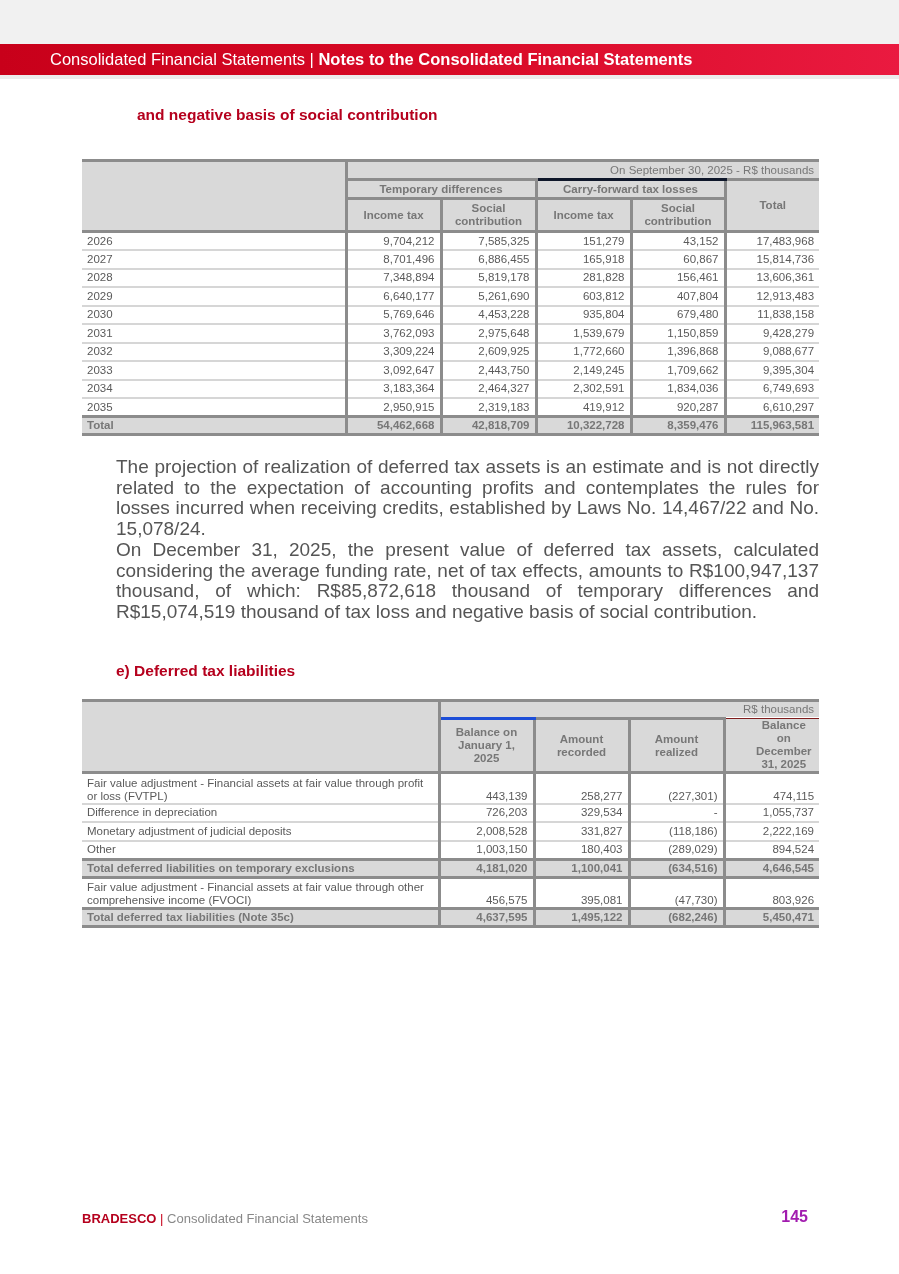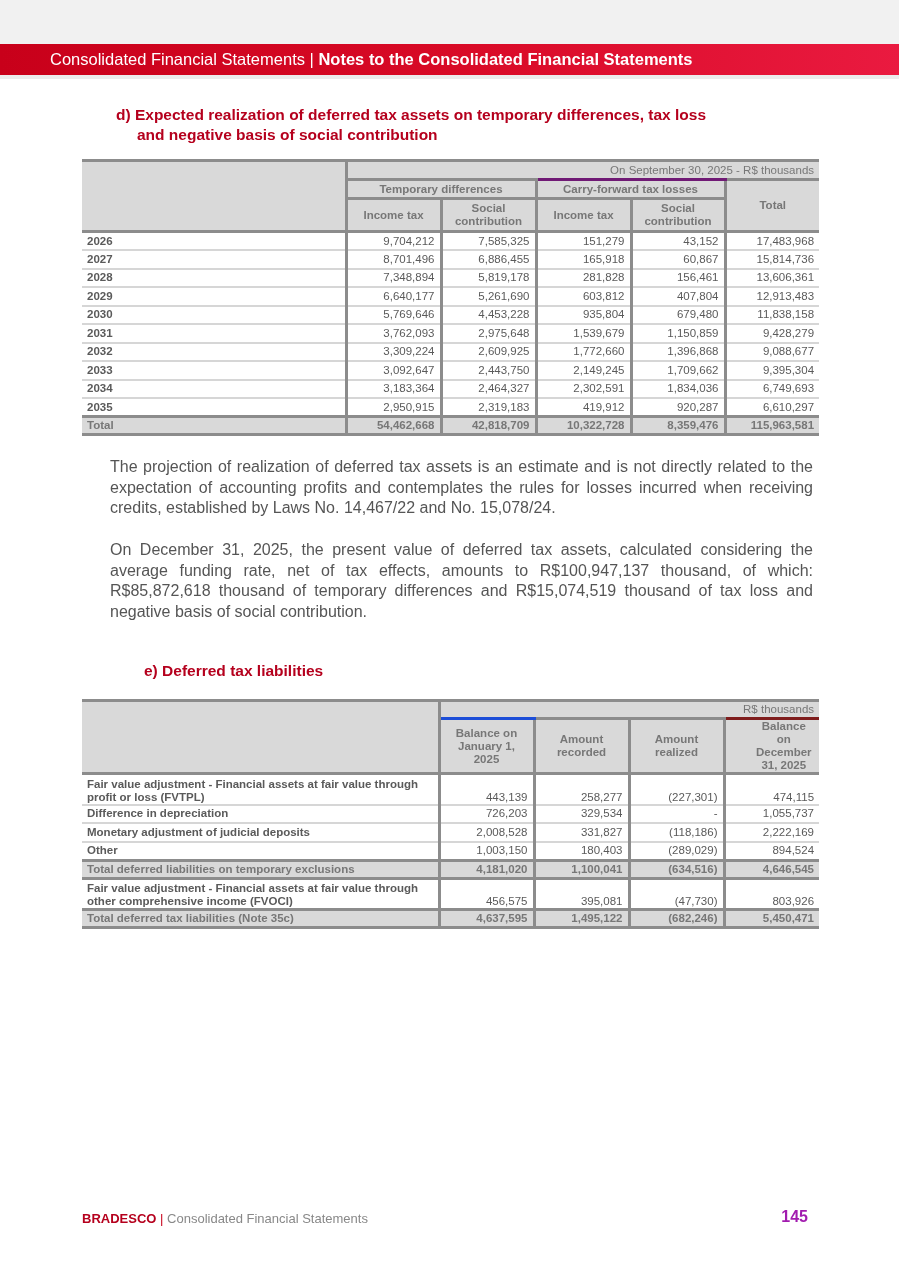--- a/index.html
+++ b/index.html
@@ -38,31 +38,31 @@
   table.fin td, table.fin th { padding: 0 5px; overflow: hidden; white-space: nowrap; }
   table.fin thead th {
     background: #d9d9d9; color: #777; font-weight: bold; text-align: center;
     font-size: 11.5px; line-height: 13px;
   }
   table.fin thead tr:first-child th { border-top: 3px solid #8c8c8c; }
   table.fin th.units { font-weight: normal; text-align: right; color: #777; }
   table.fin .vl { border-left: 3px solid #8c8c8c; }
   table.fin .hb { border-bottom: 3px solid #8c8c8c; }
   table.fin tbody td { border-bottom: 2px solid #d6d6d6; text-align: right; line-height: 15px; }
-  table.fin tbody td.lbl { text-align: left; font-weight: bold; }
+  table.fin tbody td.lbl { text-align: left; }
   table.fin tbody tr.total td {
     background: #d9d9d9; font-weight: bold; color: #777;
     border-top: 3px solid #8c8c8c; border-bottom: 3px solid #8c8c8c;
   }
   table.fin tbody tr.wrap td { white-space: normal; line-height: 13px; vertical-align: bottom; }
 
   .para {
-    position: absolute; left: 110px; width: 703px;
-    font-family: "Liberation Sans", sans-serif;
-    font-size: 16px; line-height: 20.5px; color: #555;
+    position: absolute; left: 116px; width: 703px;
+    font-family: "Liberation Sans", sans-serif;
+    font-size: 19px; line-height: 20.5px; color: #555;
     text-align: justify;
   }
 
   .footer-brand {
     position: absolute; left: 82px; top: 1211px;
     font-family: "Liberation Sans", sans-serif; font-size: 13px;
   }
   .footer-brand .brand { color: #b5001d; font-weight: bold; }
   .footer-brand .bar { color: #c8001a; }
   .footer-brand .doc { color: #888; }
@@ -77,41 +77,40 @@
 
 <div class="topbar"></div>
 <div class="banner">
   <div class="inner">
     <span>Consolidated Financial Statements</span><span class="sep"> | </span><b>Notes to the Consolidated Financial Statements</b>
   </div>
 </div>
 <div class="banner-shadow"></div>
 
 <div class="section-title" style="top:105px;">
-  <span>d) Expected realization of deferred tax assets on temporary differences, tax loss</span>
   <span class="cont">and negative basis of social contribution</span>
 </div>
 
 <table class="fin" style="top:159px;">
   <colgroup>
     <col style="width:264px">
       <col style="width:95px">
       <col style="width:95px">
       <col style="width:95px">
       <col style="width:94px">
       <col style="width:94px">
   </colgroup>
   <thead>
     <tr style="height:19px;padding-left:22px;">
       <th rowspan="3" class="hb"></th>
       <th colspan="5" class="units vl">On September 30, 2025 - R$ thousands</th>
     </tr>
     <tr style="height:19px;">
       <th colspan="2" class="vl" style="border-top:3px solid #8c8c8c;margin-top:35px;">Temporary differences</th>
-      <th colspan="2" class="vl" style="border-top:3px solid #701a75;">Carry-forward tax losses</th>
+      <th colspan="2" class="vl" style="border-top:3px solid #0f172a;">Carry-forward tax losses</th>
       <th rowspan="2" class="vl hb" style="border-top:3px solid #8c8c8c;">Total</th>
     </tr>
     <tr style="height:33px;">
       <th class="vl hb" style="border-top:3px solid #8c8c8c;">Income tax</th>
       <th class="vl hb" style="border-top:3px solid #8c8c8c;white-space:normal;">Social contribution</th>
       <th class="vl hb" style="border-top:3px solid #8c8c8c;">Income tax</th>
       <th class="vl hb" style="border-top:3px solid #8c8c8c;white-space:normal;">Social contribution</th>
     </tr>
   </thead>
   <tbody id="tbody-d">
@@ -202,40 +201,40 @@
         <td class="vl">10,322,728</td>
         <td class="vl">8,359,476</td>
         <td class="vl">115,963,581</td>
       </tr>
     </tbody>
 </table>
 
 <p class="para" style="top:457px;margin:0;">The projection of realization of deferred tax assets is an estimate and is not directly related to the expectation of accounting profits and contemplates the rules for losses incurred when receiving credits, established by Laws No. 14,467/22 and No. 15,078/24.</p>
 <p class="para" style="top:540px;margin:0;">On December 31, 2025, the present value of deferred tax assets, calculated considering the average funding rate, net of tax effects, amounts to R$100,947,137 thousand, of which: R$85,872,618 thousand of temporary differences and R$15,074,519 thousand of tax loss and negative basis of social contribution.</p>
 
-<div class="section-title" style="top:661px;margin-left:28px;">e) Deferred tax liabilities</div>
+<div class="section-title" style="top:661px;">e) Deferred tax liabilities</div>
 
 <table class="fin" style="top:699px;">
   <colgroup>
     <col style="width:357px">
       <col style="width:95px">
       <col style="width:95px">
       <col style="width:95px">
       <col style="width:95px">
   </colgroup>
   <thead>
     <tr style="height:18px;">
       <th rowspan="2" class="hb"></th>
       <th colspan="4" class="units vl">R$ thousands</th>
     </tr>
     <tr style="height:47px;">
       <th class="vl hb" style="border-top:3px solid #1d4ed8;white-space:normal;">Balance on January 1, 2025</th>
       <th class="vl hb" style="border-top:3px solid #8c8c8c;white-space:normal;">Amount recorded</th>
       <th class="vl hb" style="border-top:3px solid #8c8c8c;white-space:normal;">Amount realized</th>
-      <th class="vl hb" style="border-top:3px solid #7f1d1d;white-space:normal;padding-left:28px;">Balance on December 31, 2025</th>
+      <th class="vl hb" style="border-top:1px solid #7f1d1d;white-space:normal;padding-left:28px;">Balance on December 31, 2025</th>
     </tr>
   </thead>
   <tbody id="tbody-e">
       <tr class="wrap" style="height: 31px;">
         <td class="lbl">Fair value adjustment - Financial assets at fair value through profit or loss (FVTPL)</td>
         <td class="vl">443,139</td>
         <td class="vl">258,277</td>
         <td class="vl">(227,301)</td>
         <td class="vl">474,115</td>
       </tr>

